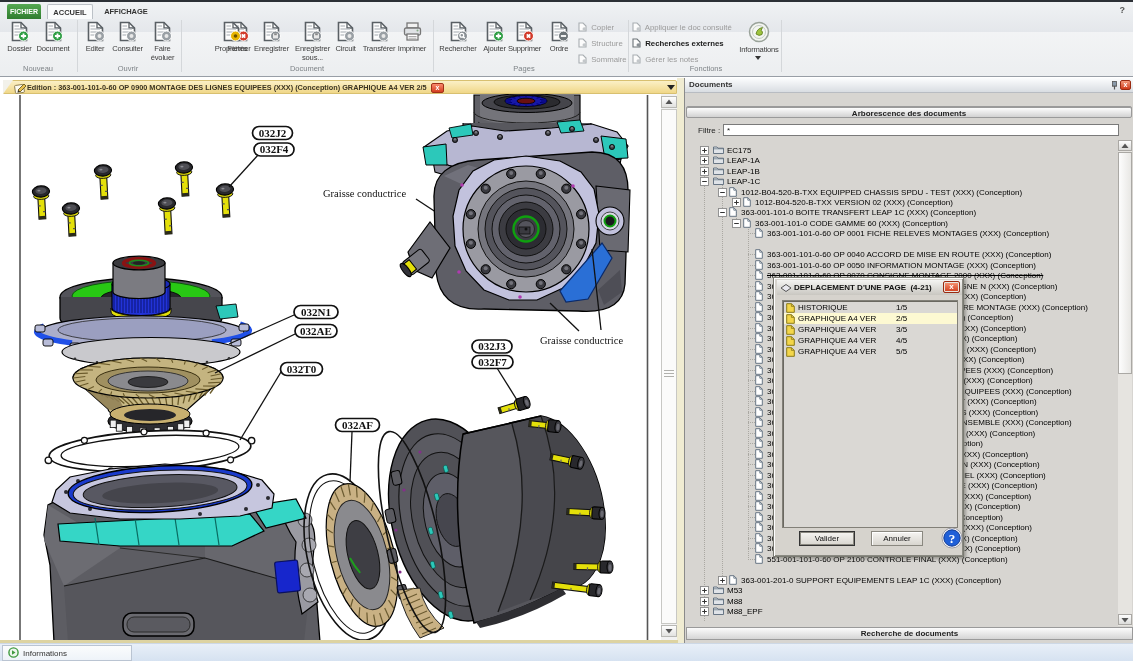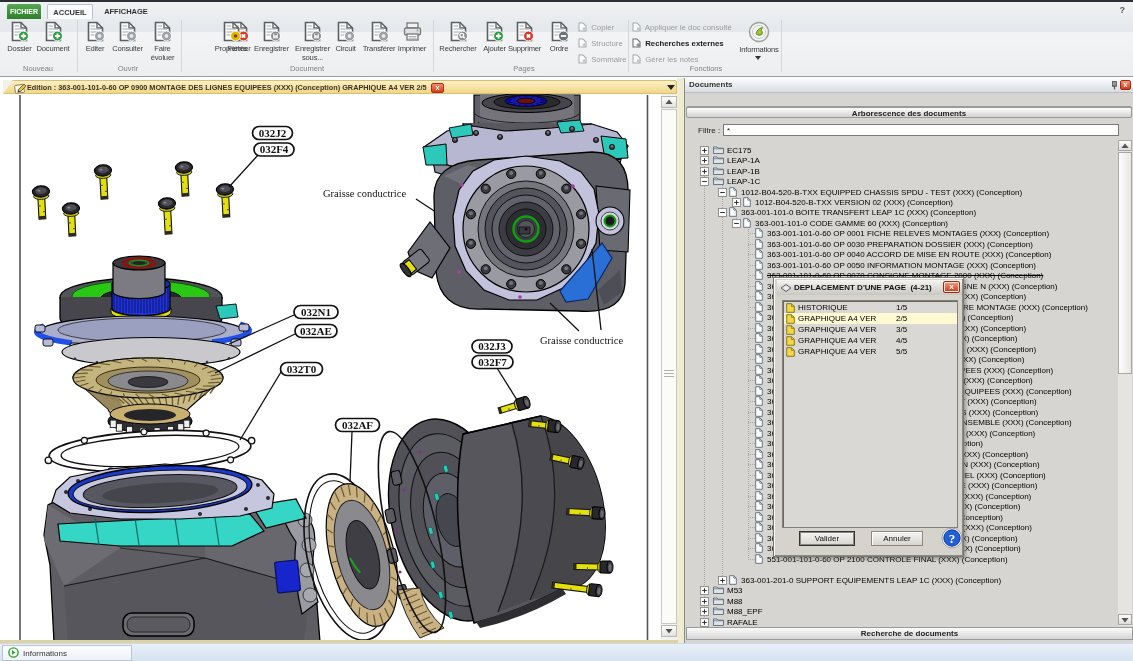--- a/index.html
+++ b/index.html
@@ -958,28 +958,20 @@
             <span style="position:absolute;left:70px;top:0;">363-001-101-0 CODE GAMME 60 (XXX) (Conception)</span>
           </div>
 <div class="trow" style="left:0;top:88.4px;width:430px">
             <span style="position:absolute;left:63px;top:5px;width:7px;height:1px;background:repeating-linear-gradient(90deg,#aaa8a2 0 1px,transparent 1px 2px)"></span>
             <span style="position:absolute;left:70px;top:0px"><svg width="8" height="10" viewBox="0 0 8 10" style="vertical-align:-1.5px">
                 <path d="M0.7 0.7 H4.8 L7.3 3.2 V9.3 H0.7 Z" fill="#fff" stroke="#5a6a7a" stroke-width="0.9"></path>
                 <path d="M4.8 0.7 V3.2 H7.3" fill="none" stroke="#5a6a7a" stroke-width="0.8"></path>
               </svg></span>
             <span style="position:absolute;left:82px;top:0;">363-001-101-0-60 OP 0001 FICHE RELEVES MONTAGES (XXX) (Conception)</span>
           </div>
-<div class="trow" style="left:0;top:98.9px;width:430px">
-            <span style="position:absolute;left:63px;top:5px;width:7px;height:1px;background:repeating-linear-gradient(90deg,#aaa8a2 0 1px,transparent 1px 2px)"></span>
-            <span style="position:absolute;left:70px;top:0px"><svg width="8" height="10" viewBox="0 0 8 10" style="vertical-align:-1.5px">
-                <path d="M0.7 0.7 H4.8 L7.3 3.2 V9.3 H0.7 Z" fill="#fff" stroke="#5a6a7a" stroke-width="0.9"></path>
-                <path d="M4.8 0.7 V3.2 H7.3" fill="none" stroke="#5a6a7a" stroke-width="0.8"></path>
-              </svg></span>
-            <span style="position:absolute;left:82px;top:0;">363-001-101-0-60 OP 0030 PREPARATION DOSSIER (XXX) (Conception)</span>
-          </div>
 <div class="trow" style="left:0;top:109.4px;width:430px">
             <span style="position:absolute;left:63px;top:5px;width:7px;height:1px;background:repeating-linear-gradient(90deg,#aaa8a2 0 1px,transparent 1px 2px)"></span>
             <span style="position:absolute;left:70px;top:0px"><svg width="8" height="10" viewBox="0 0 8 10" style="vertical-align:-1.5px">
                 <path d="M0.7 0.7 H4.8 L7.3 3.2 V9.3 H0.7 Z" fill="#fff" stroke="#5a6a7a" stroke-width="0.9"></path>
                 <path d="M4.8 0.7 V3.2 H7.3" fill="none" stroke="#5a6a7a" stroke-width="0.8"></path>
               </svg></span>
             <span style="position:absolute;left:82px;top:0;">363-001-101-0-60 OP 0040 ACCORD DE MISE EN ROUTE (XXX) (Conception)</span>
           </div>
 <div class="trow" style="left:0;top:119.9px;width:430px">
             <span style="position:absolute;left:63px;top:5px;width:7px;height:1px;background:repeating-linear-gradient(90deg,#aaa8a2 0 1px,transparent 1px 2px)"></span>
@@ -1253,32 +1245,20 @@
             <span style="position:absolute;left:15px;top:1px"><svg width="9" height="9" viewBox="0 0 9 9" style="vertical-align:-1px">
                 <rect x="0.5" y="0.5" width="8" height="8" fill="#fff" stroke="#8a8a8a" stroke-width="0.9"></rect>
                 <line x1="2.2" y1="4.5" x2="6.8" y2="4.5" stroke="#333" stroke-width="1"></line>
                 <line x1="4.5" y1="2.2" x2="4.5" y2="6.8" stroke="#333" stroke-width="1"></line>
               </svg></span>
             <span style="position:absolute;left:28px;top:0px"><svg width="11" height="9" viewBox="0 0 11 9" style="vertical-align:-1px">
                 <path d="M0.5 2 H4 L5 3.2 H10.5 V8.5 H0.5 Z" fill="#dfe3e8" stroke="#5a6a7a" stroke-width="0.9"></path>
                 <path d="M0.5 3.8 H10.5" stroke="#5a6a7a" stroke-width="0.7"></path>
               </svg></span>
             <span style="position:absolute;left:42px;top:0;">M88_EPF</span>
-          </div>
-<div class="trow" style="left:0;top:476.6px;width:430px">
-            <span style="position:absolute;left:15px;top:1px"><svg width="9" height="9" viewBox="0 0 9 9" style="vertical-align:-1px">
-                <rect x="0.5" y="0.5" width="8" height="8" fill="#fff" stroke="#8a8a8a" stroke-width="0.9"></rect>
-                <line x1="2.2" y1="4.5" x2="6.8" y2="4.5" stroke="#333" stroke-width="1"></line>
-                <line x1="4.5" y1="2.2" x2="4.5" y2="6.8" stroke="#333" stroke-width="1"></line>
-              </svg></span>
-            <span style="position:absolute;left:28px;top:0px"><svg width="11" height="9" viewBox="0 0 11 9" style="vertical-align:-1px">
-                <path d="M0.5 2 H4 L5 3.2 H10.5 V8.5 H0.5 Z" fill="#dfe3e8" stroke="#5a6a7a" stroke-width="0.9"></path>
-                <path d="M0.5 3.8 H10.5" stroke="#5a6a7a" stroke-width="0.7"></path>
-              </svg></span>
-            <span style="position:absolute;left:42px;top:0;">RAFALE</span>
           </div>
         </div>
       <div id="rscroll">
           <div style="position:absolute;left:0;top:0;width:14px;height:11px;background:linear-gradient(#fdfdfd,#dcdcda);border:1px solid #aaa8a4;"></div>
           <svg width="8" height="6" style="position:absolute;left:3px;top:3px">
             <path d="M4 0.5 L7.5 5 H0.5 Z" fill="#555"></path>
           </svg>
           <div style="position:absolute;left:0;top:12px;width:14px;height:222px;background:linear-gradient(90deg,#fdfdfd,#e8e7e4);border:1px solid #aaa8a4;"></div>
           <div style="position:absolute;left:0;top:474px;width:14px;height:11px;background:linear-gradient(#fdfdfd,#dcdcda);border:1px solid #aaa8a4;"></div>
           <svg width="8" height="6" style="position:absolute;left:3px;top:477px">

